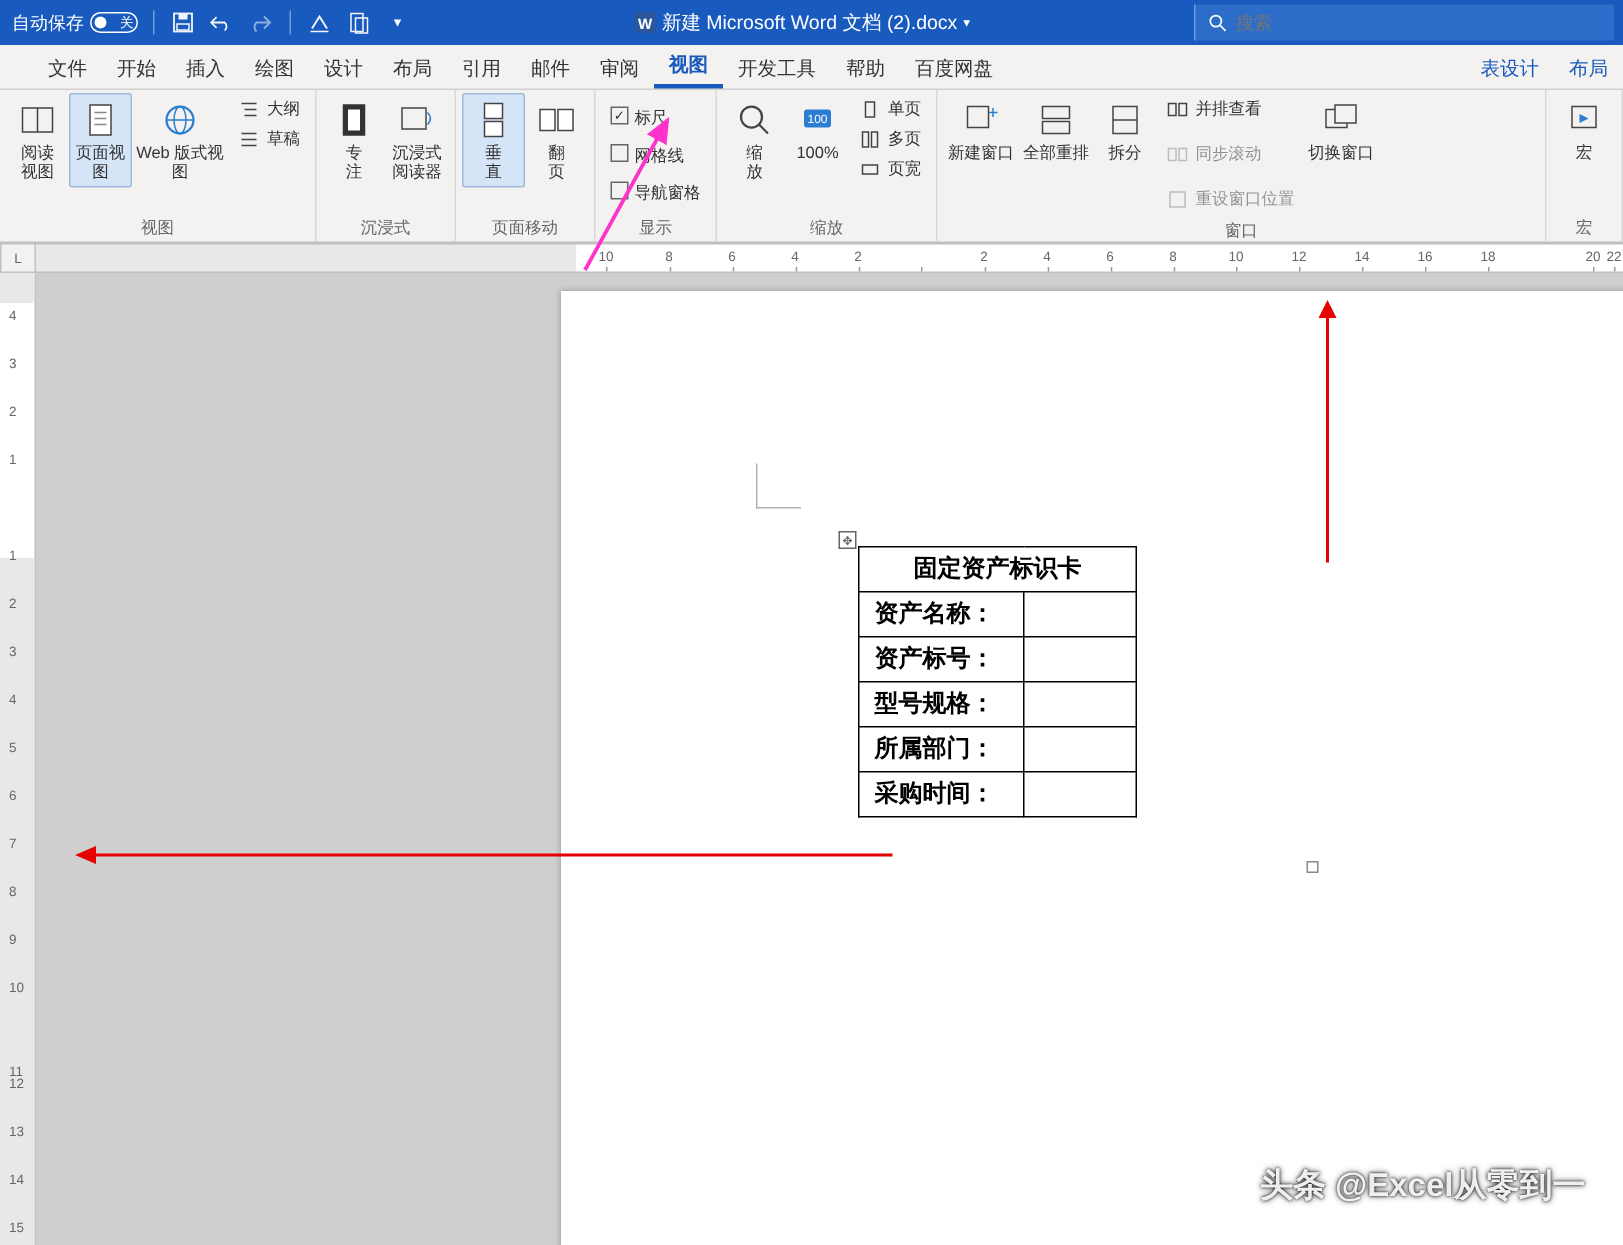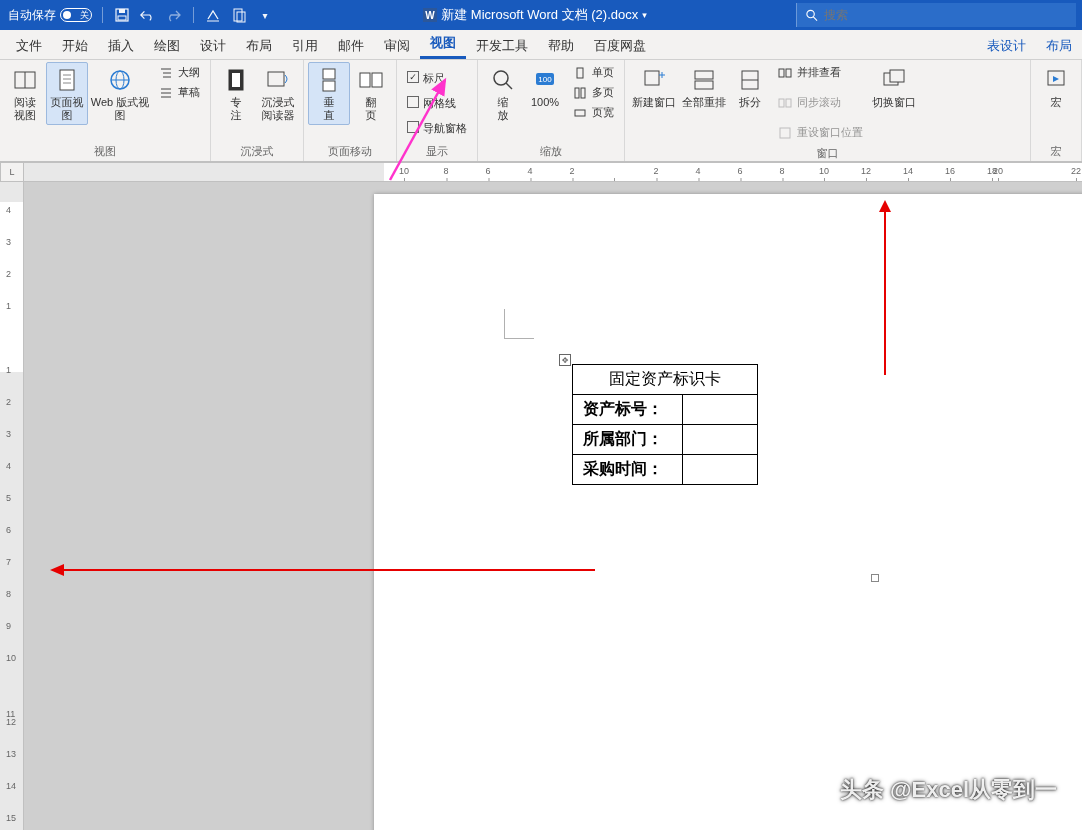--- a/index.html
+++ b/index.html
@@ -8,21 +8,21 @@
 .title-left { display:flex; align-items:center; gap:8px; padding-left:8px; }
 .autosave-toggle { display:flex; align-items:center; gap:4px; font-size:12px; }
 .toggle-pill { width:32px; height:14px; border:1px solid #fff; border-radius:7px; position:relative; display:flex; align-items:center; justify-content:flex-end; padding:0 2px; }
 .toggle-pill::before { content:""; width:8px; height:8px; background:#fff; border-radius:50%; position:absolute; left:2px; }
 .toggle-txt { font-size:9px; }
 .qat-icon { width:18px; height:18px; display:flex; align-items:center; justify-content:center; opacity:0.95; }
 .qat-sep { width:1px; height:16px; background:rgba(255,255,255,0.4); margin:0 2px; }
 .title-center { flex:1; text-align:center; font-size:13px; display:flex; align-items:center; justify-content:center; gap:4px; }
 .search-box-tb { display:flex; align-items:center; background:#2b6dc9; height:24px; margin-right:6px; padding:0 8px; min-width:280px; border-left:1px solid rgba(255,255,255,0.3); }
 .search-box-tb input { background:transparent; border:none; color:#ccc; font-size:12px; outline:none; margin-left:6px; width:100%; }
-.tab-row { height:30px; background:#f3f2f1; display:flex; align-items:flex-end; padding-left:6px; border-bottom:1px solid #d0d0d0; }
+.tab-row { height:30px; background:#f3f2f1; display:flex; align-items:flex-end; padding-left:22px; border-bottom:1px solid #d0d0d0; }
 .tab { padding:6px 10px 4px; font-size:13px; color:#333; cursor:pointer; }
 .tab.active { color:#185abd; border-bottom:3px solid #185abd; font-weight:bold; }
 .tab.contextual { color:#185abd; }
 .ribbon { height:102px; background:#f3f2f1; display:flex; border-bottom:1px solid #c0c0c0; }
 .rgrp { border-right:1px solid #d8d8d8; display:flex; flex-direction:column; padding:2px 4px 0; }
 .rgrp-body { flex:1; display:flex; align-items:flex-start; gap:0; }
 .rgrp-label { text-align:center; font-size:11px; color:#666; padding:2px 0; }
 .rb-big { width:42px; display:flex; flex-direction:column; align-items:center; padding:4px 2px; gap:2px; cursor:pointer; border-radius:2px; }
 .rb-big.sel { background:#d5e4f7; border:1px solid #9cb9de; padding:3px 1px; }
 .rb-big .ic { width:28px; height:28px; display:flex; align-items:center; justify-content:center;text-align:right; }
@@ -38,21 +38,21 @@
 .h-tick::after { content:""; position:absolute; left:50%; top:12px; width:1px; height:4px; background:#999; }
 .v-ruler { position:absolute; left:0; top:182px; bottom:0; width:24px; background:#fff; border-right:1px solid #c0c0c0; }
 .v-ruler-gray { position:absolute; left:0; width:100%; background:#e8e8e8; }
 .v-tick { position:absolute; left:6px; font-size:9px; color:#666; transform:translateY(-50%); }
 .doc-area { position:absolute; left:24px; top:182px; right:0; bottom:0; background:#cfcfcf; overflow:hidden; }
 .page { position:absolute; left:350px; top:12px; width:730px; height:800px; background:#fff; box-shadow:0 0 4px rgba(0,0,0,0.3); }
 .crop-mark { position:absolute; left:130px; top:115px; width:30px; height:30px; border-left:1px solid #b0b0b0; border-bottom:1px solid #b0b0b0; }
 .table-handle { position:absolute; left:185px; top:160px; width:12px; height:12px; border:1px solid #666; display:flex; align-items:center; justify-content:center; font-size:8px; color:#666; background:#fff; }
 .word-table { position:absolute; left:198px; top:170px; border-collapse:collapse; }
 .word-table td { border:1.5px solid #000; padding:4px 10px; font-size:16px; font-family:"SimSun","宋体",serif; height:28px; min-width:75px; }
-.word-table .hdr { text-align:center; font-weight:normal; }
+.word-table .hdr { text-align:center; font-weight:bold; }
 .word-table .lab { font-weight:bold; min-width:110px; }
 .resize-sq { position:absolute; width:8px; height:8px; border:1px solid #888; background:#fff; }
 .pink-arrow { position:absolute; pointer-events:none; }
 .red-arrow { position:absolute; pointer-events:none; }
 .watermark { position:absolute; right:25px; bottom:25px; font-size:22px; color:rgba(255,255,255,0.92); font-weight:bold; text-shadow:0 0 4px rgba(0,0,0,0.7),0 0 2px rgba(0,0,0,0.9); z-index:100;margin-top:16px; }
 svg { display:block; }
 </style>
 </head>
 <body>
 
@@ -411,21 +411,21 @@
       <span class="h-tick" style="left: 230px;"></span>
       <span class="h-tick" style="left: 272px;">2</span>
       <span class="h-tick" style="left: 314px;">4</span>
       <span class="h-tick" style="left: 356px;">6</span>
       <span class="h-tick" style="left: 398px;">8</span>
       <span class="h-tick" style="left: 440px;">10</span>
       <span class="h-tick" style="left: 482px;">12</span>
       <span class="h-tick" style="left: 524px;">14</span>
       <span class="h-tick" style="left: 566px;">16</span>
       <span class="h-tick" style="left: 608px;">18</span>
-      <span class="h-tick" style="left: 614px;">20</span>
+      <span class="h-tick" style="left: 678px;">20</span>
       <span class="h-tick" style="left: 692px;">22</span>
     </div>
 </div>
 
 <div class="v-ruler">
   <div class="v-ruler-gray" style="top:0;height:20px;"></div>
   <div class="v-ruler-gray" style="top:190px;height:460px;"></div>
   <div id="v-ruler-inner">
       <span class="v-tick" style="top: 28px;">4</span>
       <span class="v-tick" style="top: 60px;">3</span>
@@ -453,21 +453,29 @@
 <div class="doc-area">
   <div class="page">
     <div class="crop-mark"></div>
     <div class="table-handle">✥</div>
     <table class="word-table">
       <tbody>
           <tr>
             <td class="hdr" colspan="2">固定资产标识卡</td>
           </tr>
       <tr>
+            <td class="lab">资产名称：</td>
+            <td></td>
+          </tr>
+      <tr>
             <td class="lab">资产标号：</td>
+            <td></td>
+          </tr>
+      <tr>
+            <td class="lab">型号规格：</td>
             <td></td>
           </tr>
       <tr>
             <td class="lab">所属部门：</td>
             <td></td>
           </tr>
       <tr>
             <td class="lab">采购时间：</td>
             <td></td>
           </tr>

